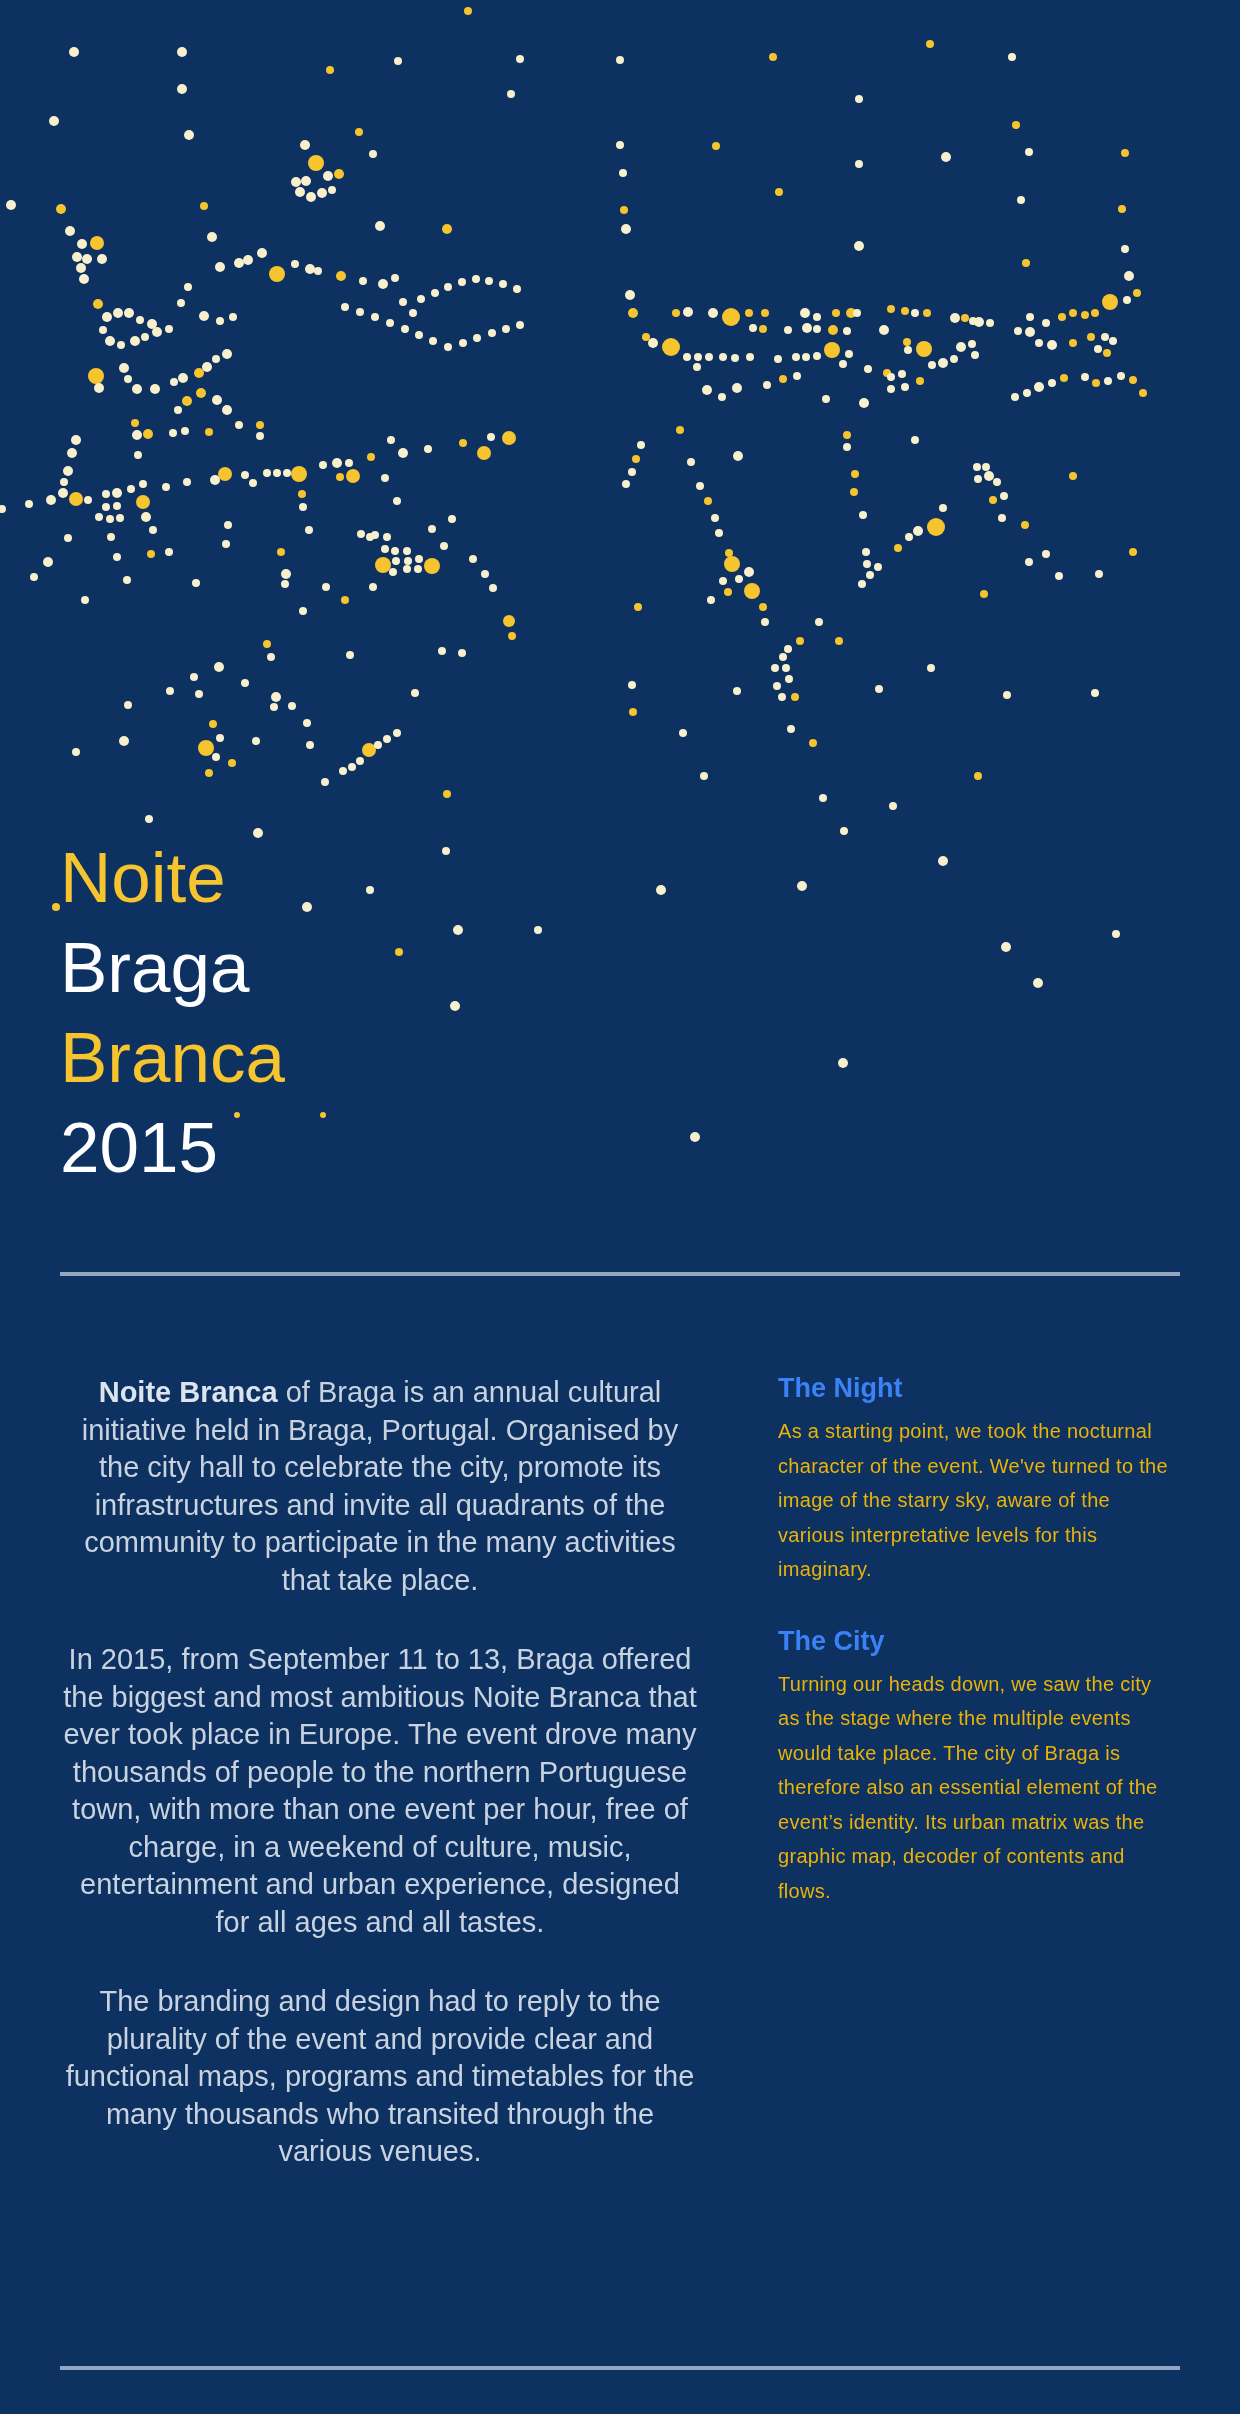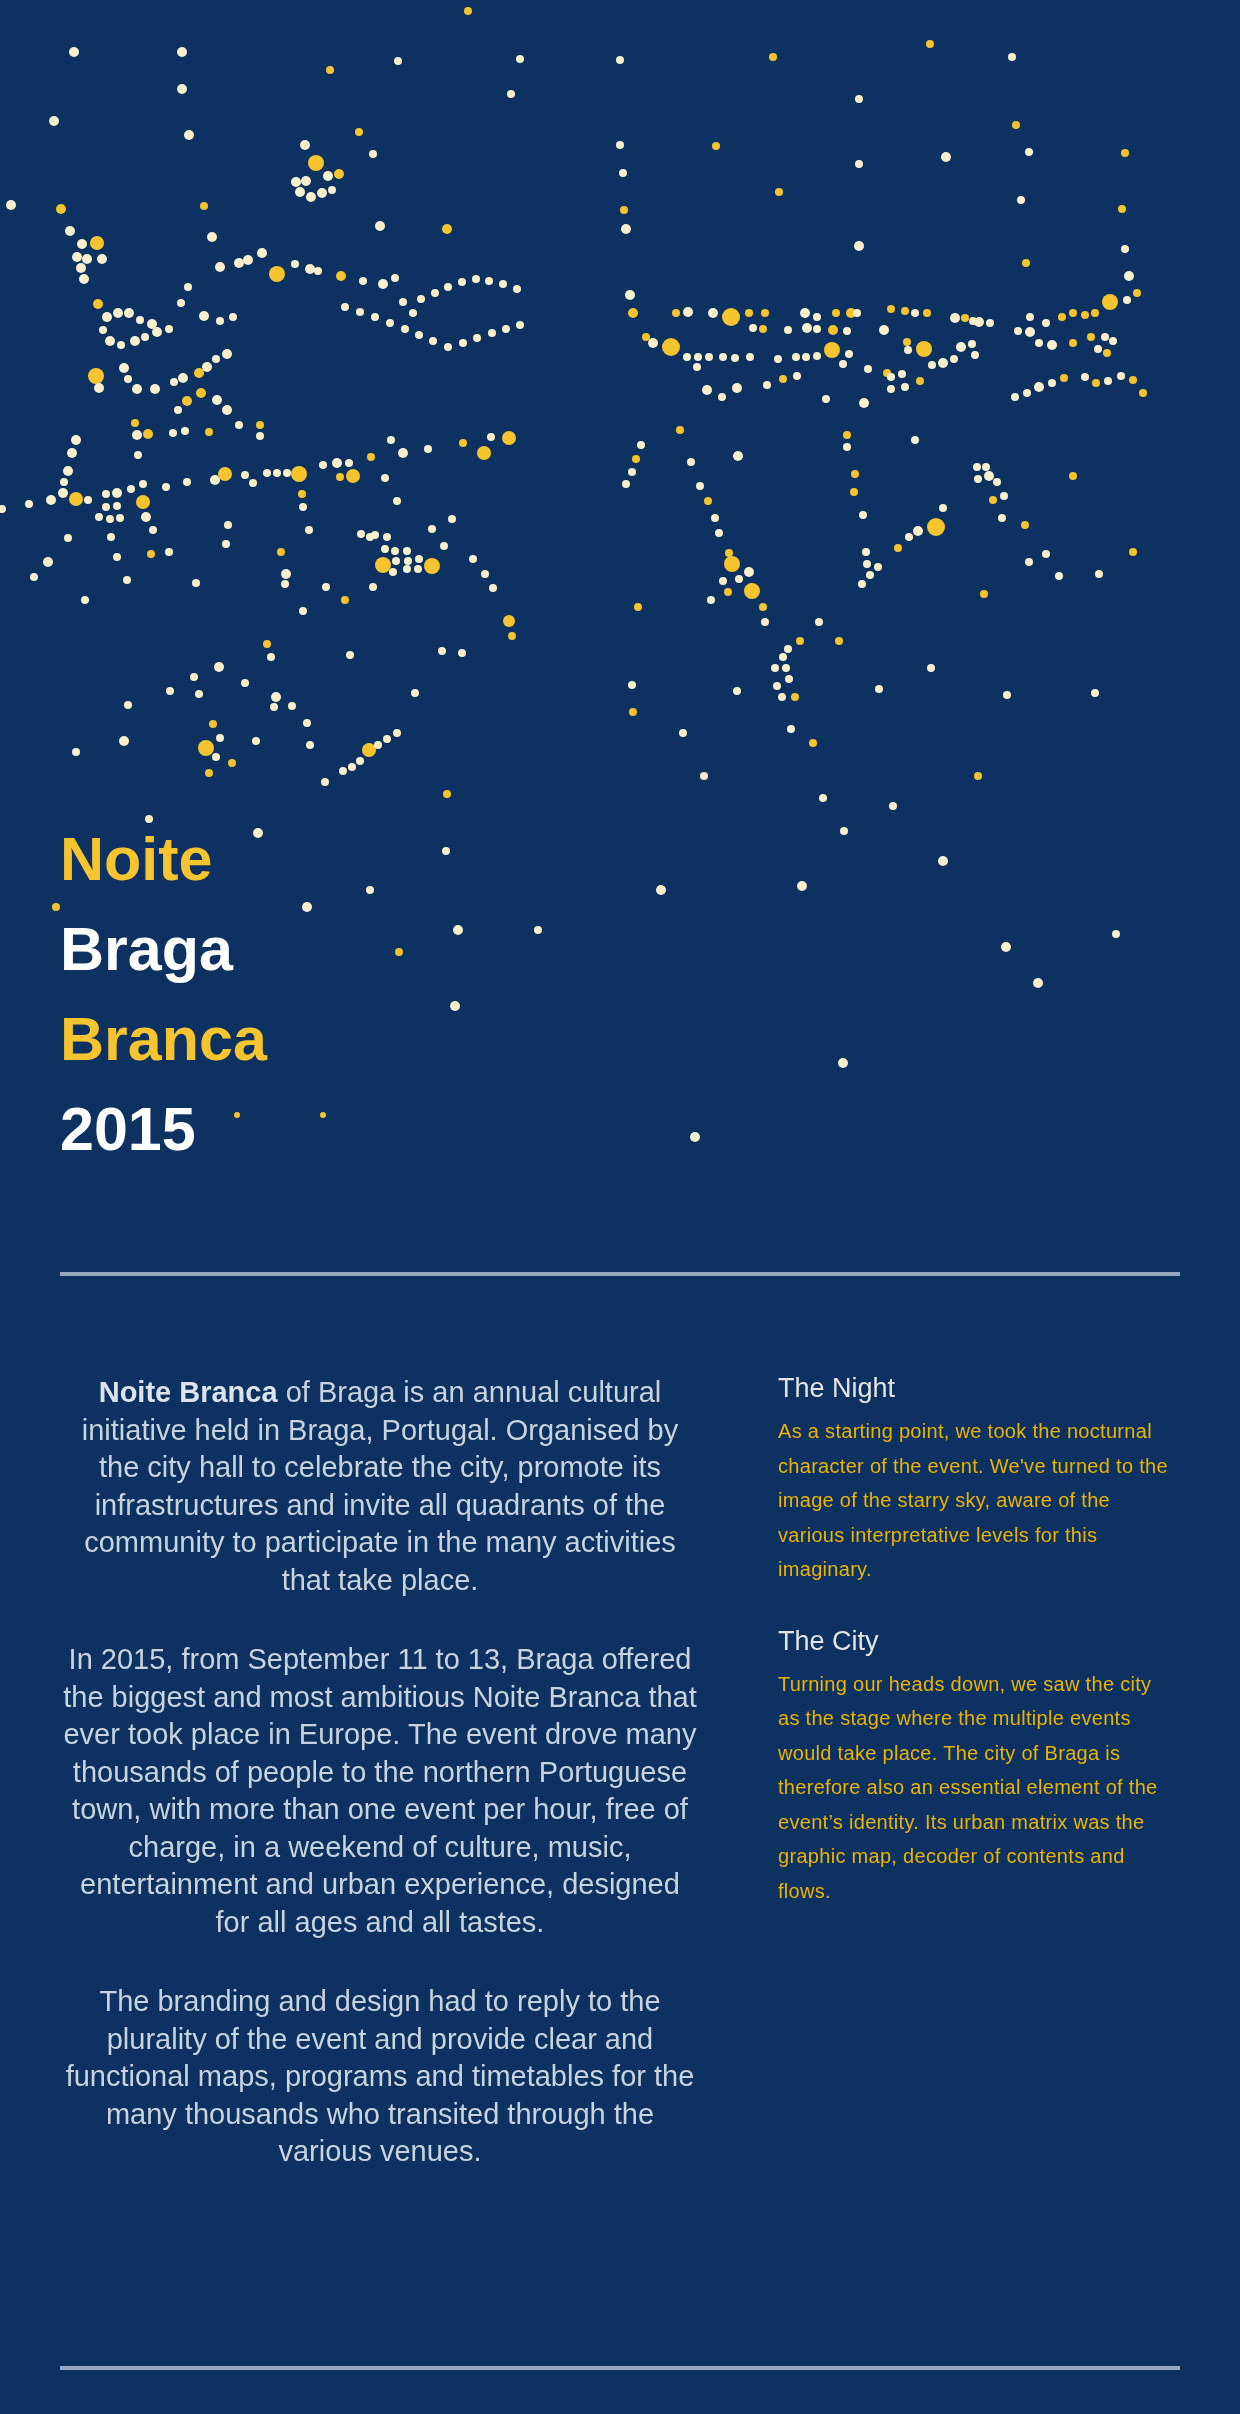--- a/index.html
+++ b/index.html
@@ -5,22 +5,22 @@
   html,body{margin:0;padding:0;}
   body{
     width:1240px;height:2414px;
     background:#0d3160;
     position:relative;
     overflow:hidden;
     font-family:"Liberation Sans",sans-serif;
   }
   #starfield{position:absolute;top:0;left:0;display:block;}
   .title-block{
-    position:absolute;left:60px;top:814px;
-    font-weight:bold;font-size:61px;line-height:90px;
+    position:absolute;left:60px;top:833px;
+    font-weight:normal;font-size:71px;line-height:90px;
     letter-spacing:0;
   }
   .title-line{white-space:nowrap;}
   .title-yellow{color:#f5c42e;}
   .title-white{color:#ffffff;}
   .divider{
     position:absolute;left:60px;width:1120px;height:4px;
     background:#95a7bf;border:none;margin:0;
   }
   .divider-top{top:1272px;}
@@ -29,22 +29,22 @@
     position:absolute;left:60px;top:1374px;width:640px;
     font-size:29px;line-height:37.5px;color:#c9d3df;text-align:center;
   }
   .left-column p{margin:0 0 42px 0;}
   .left-column strong{color:#dde4ee;font-weight:bold;}
   .right-column{
     position:absolute;left:778px;top:1372px;width:396px;
   }
   .right-section h3{
     margin:0 0 10px 0;
-    font-size:27px;line-height:32px;font-weight:normal;
-    color:#e5e5e5;
+    font-size:27px;line-height:32px;font-weight:bold;
+    color:#3b82f6;
   }
   .right-section p{
     margin:0 0 38px 0;
     font-size:20px;line-height:34.5px;
     color:#eab308;letter-spacing:0.3px;
   }
 </style>
 </head>
 <body>
 

